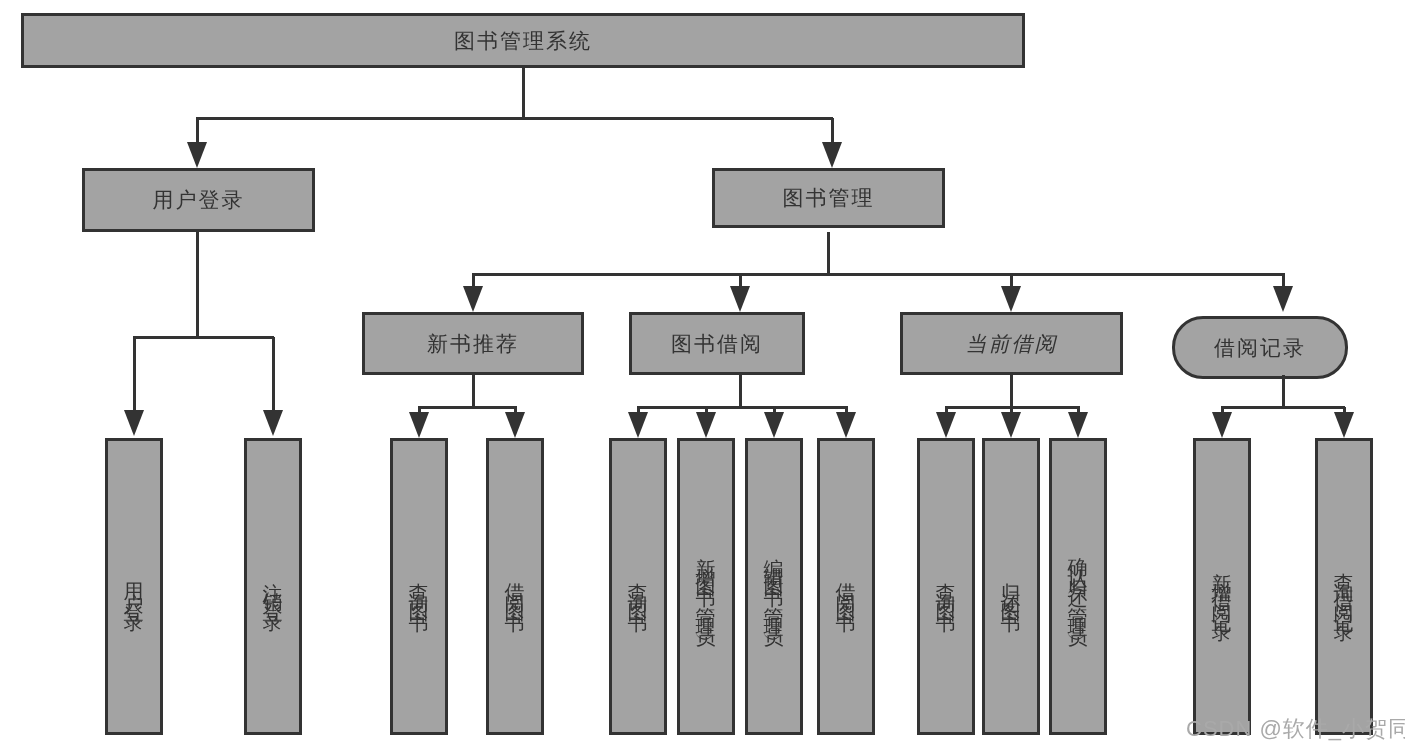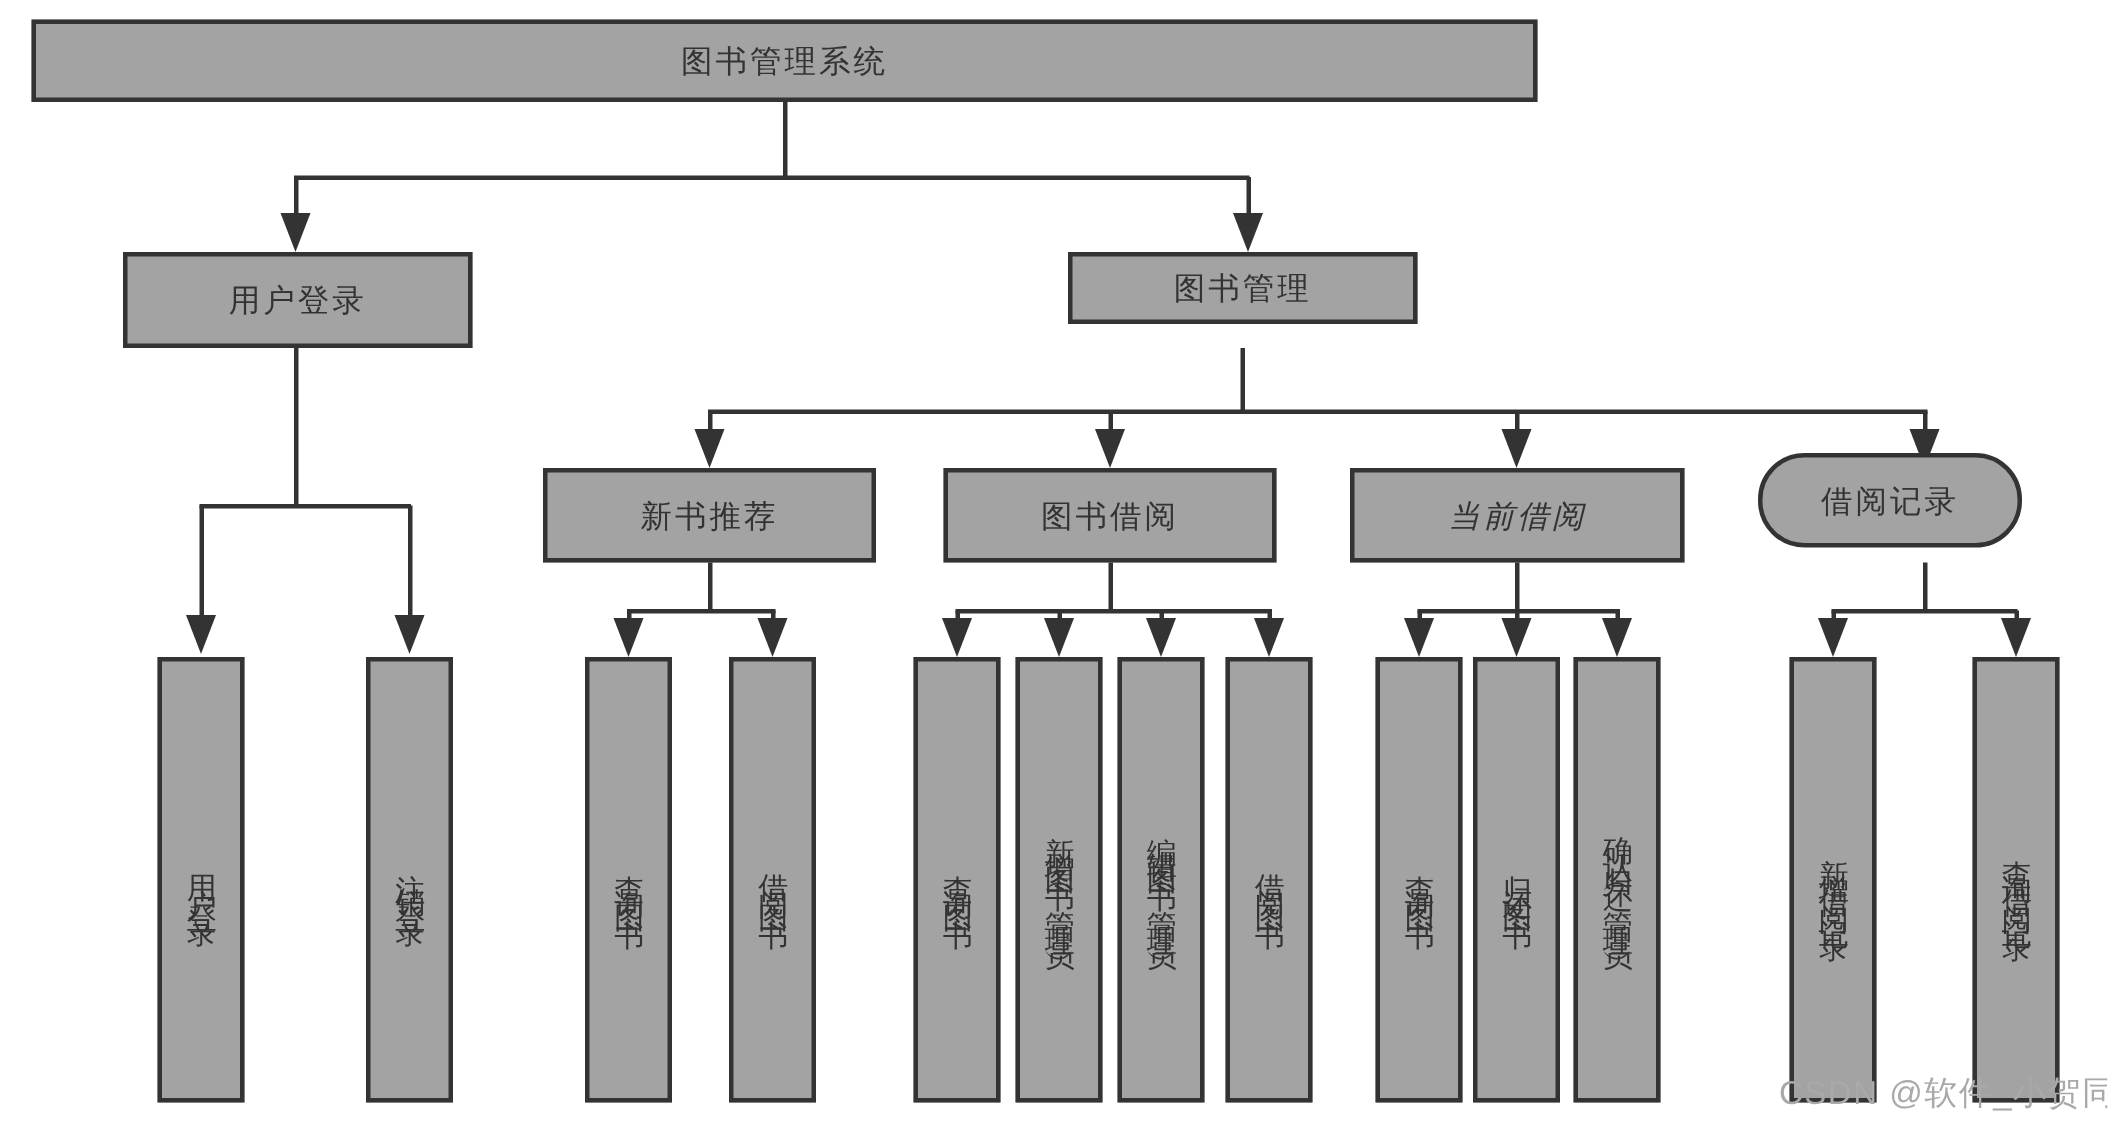--- a/index.html
+++ b/index.html
@@ -42,21 +42,21 @@
   <div class="vline" style="left:522px;top:68px;height:50px;"></div>
   <div class="hline" style="left:196px;top:117px;width:637px;"></div>
   <div class="vline" style="left:196px;top:118px;height:24px;"></div>
   <div class="arrow" style="left:187px;top:142px;"></div>
   <div class="vline" style="left:831px;top:118px;height:24px;"></div>
   <div class="arrow" style="left:822px;top:142px;"></div>
 
   <div class="box" style="left:82px;top:168px;width:233px;height:64px;">
     <span class="hlabel">用户登录</span>
   </div>
-  <div class="box" style="left:712px;top:168px;width:233px;height:48px;">
+  <div class="box" style="left:712px;top:168px;width:233px;height:60px;">
     <span class="hlabel">图书管理</span>
   </div>
 
   <div class="vline" style="left:196px;top:232px;height:105px;"></div>
   <div class="hline" style="left:133px;top:336px;width:141px;"></div>
   <div class="vline" style="left:133px;top:337px;height:73px;"></div>
   <div class="arrow" style="left:124px;top:410px;"></div>
   <div class="vline" style="left:272px;top:337px;height:73px;"></div>
   <div class="arrow" style="left:263px;top:410px;"></div>
 
@@ -67,27 +67,27 @@
   <div class="vline" style="left:739px;top:274px;height:12px;"></div>
   <div class="arrow" style="left:730px;top:286px;"></div>
   <div class="vline" style="left:1010px;top:274px;height:12px;"></div>
   <div class="arrow" style="left:1001px;top:286px;"></div>
   <div class="vline" style="left:1282px;top:274px;height:12px;"></div>
   <div class="arrow" style="left:1273px;top:286px;"></div>
 
   <div class="box" style="left:362px;top:312px;width:222px;height:63px;">
     <span class="hlabel">新书推荐</span>
   </div>
-  <div class="box" style="left:629px;top:312px;width:222px;height:63px;">
+  <div class="box" style="left:629px;top:312px;width:176px;height:63px;">
     <span class="hlabel">图书借阅</span>
   </div>
   <div class="box" style="left:900px;top:312px;width:223px;height:63px;font-style:italic;">
     <span class="hlabel">当前借阅</span>
   </div>
-  <div class="box" style="left:1172px;top:302px;width:176px;height:63px;border-radius:31px;">
+  <div class="box" style="left:1172px;top:316px;width:176px;height:63px;border-radius:31px;">
     <span class="hlabel">借阅记录</span>
   </div>
 
   <div class="vline" style="left:472px;top:375px;height:32px;"></div>
   <div class="hline" style="left:418px;top:406px;width:99px;"></div>
   <div class="vline" style="left:418px;top:407px;height:5px;"></div>
   <div class="arrow" style="left:409px;top:412px;"></div>
   <div class="vline" style="left:514px;top:407px;height:5px;"></div>
   <div class="arrow" style="left:505px;top:412px;"></div>
 

